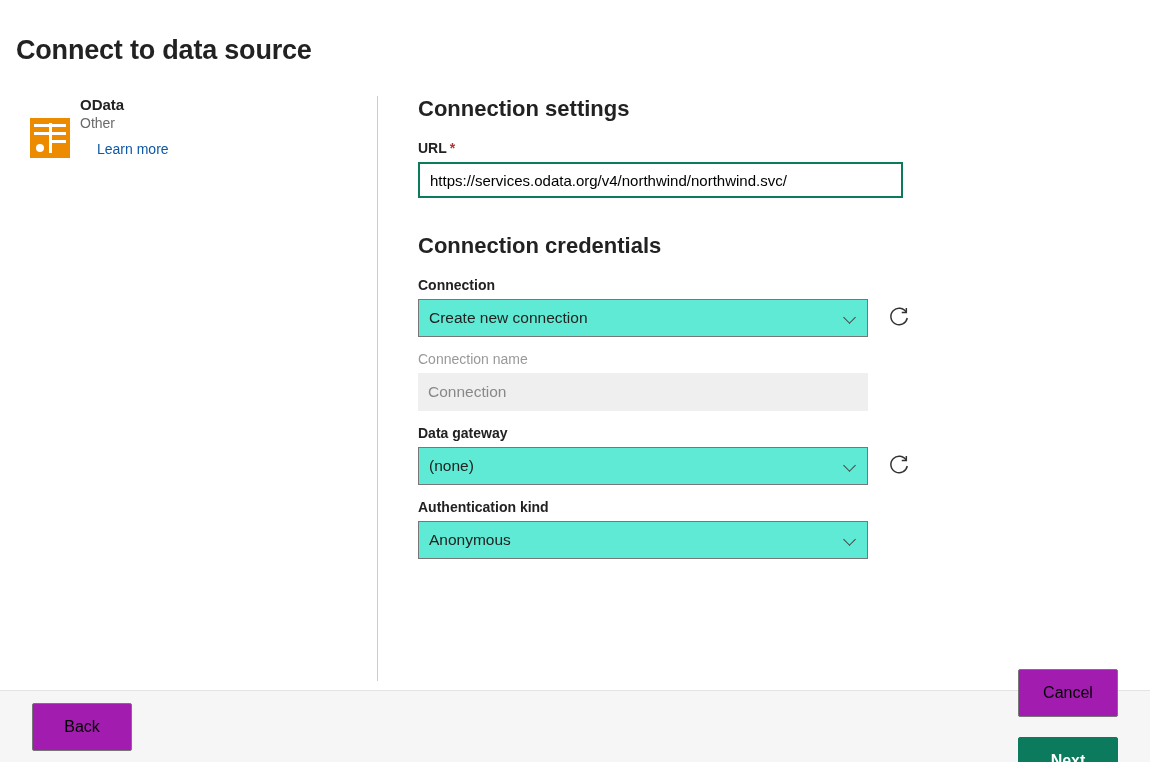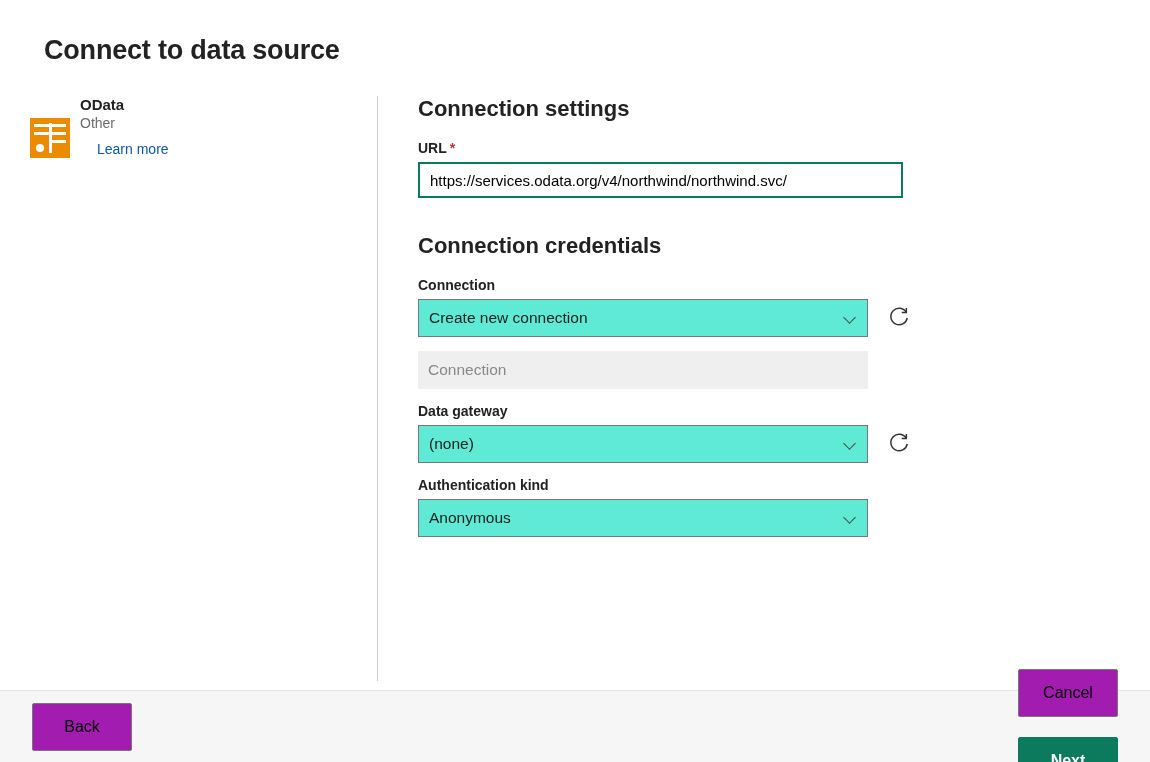--- a/index.html
+++ b/index.html
@@ -8,21 +8,21 @@
       background: #ffffff;
       color: #222;
       width: 1150px;
       height: 762px;
       position: relative;
       overflow: hidden;
     }
     .page-title {
       font-size: 27px;
       font-weight: 600;
-      padding: 35px 0 0 44px;
+      padding: 35px 0 0 16px;
       letter-spacing: -0.2px;
     }
     .content {
       display: flex;
       margin-top: 30px;
       height: 585px;
     }
     .sidebar {
       width: 378px;
       border-right: 1px solid #ccc;
@@ -260,20 +260,21 @@
         <span class="chevron"></span>
       </div>
       <span class="refresh-icon">
         <svg viewBox="0 0 24 24" fill="none" stroke="#333" stroke-width="1.6">
           <path d="M20 6 A9 9 0 1 0 21 12"></path>
           <polyline points="20,1 20,6 15,6" fill="none"></polyline>
         </svg>
       </span>
     </div>
 
+    <div class="field-label disabled">Connection name</div>
     <div class="disabled-input">
       <span>Connection</span>
     </div>
 
     <div class="field-label">Data gateway</div>
     <div class="select-wrap">
       <div class="select">
         <span class="select-text">(none)</span>
         <span class="chevron"></span>
       </div>

